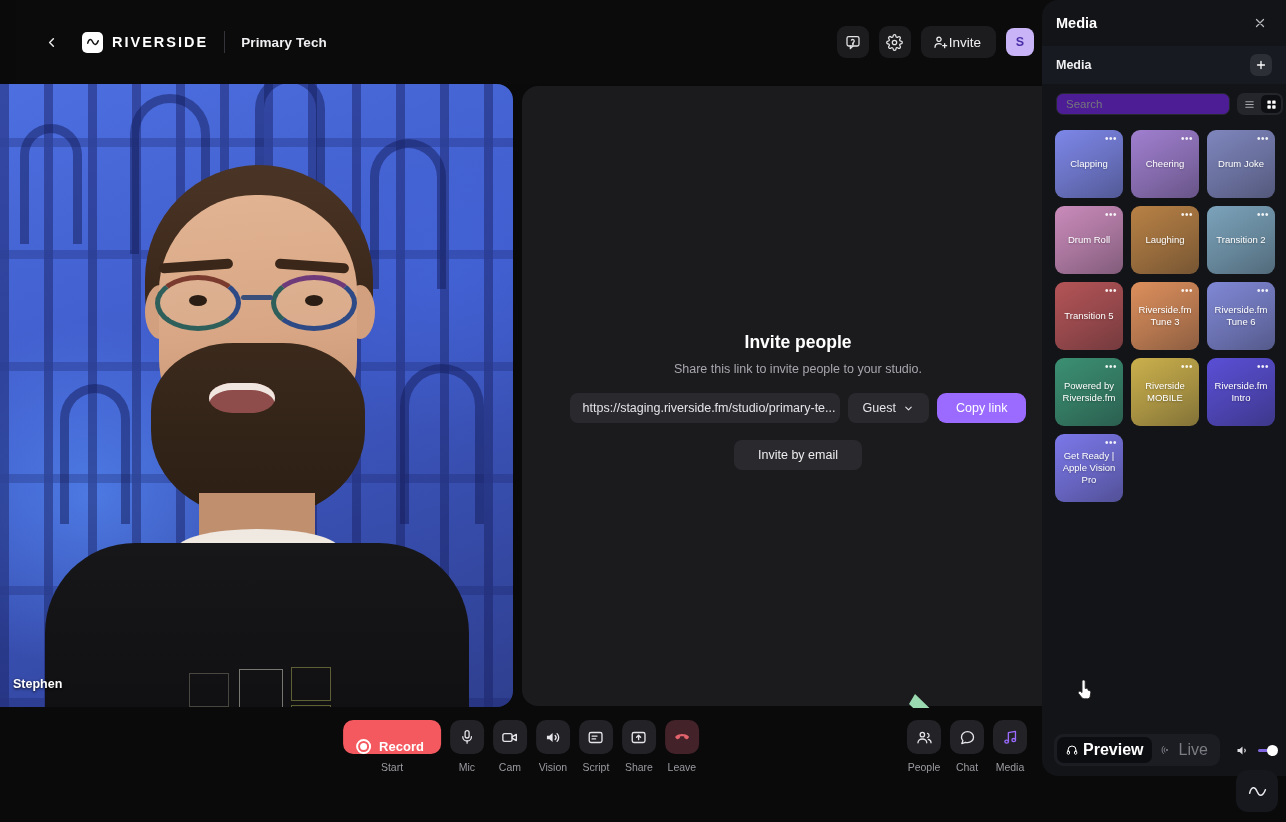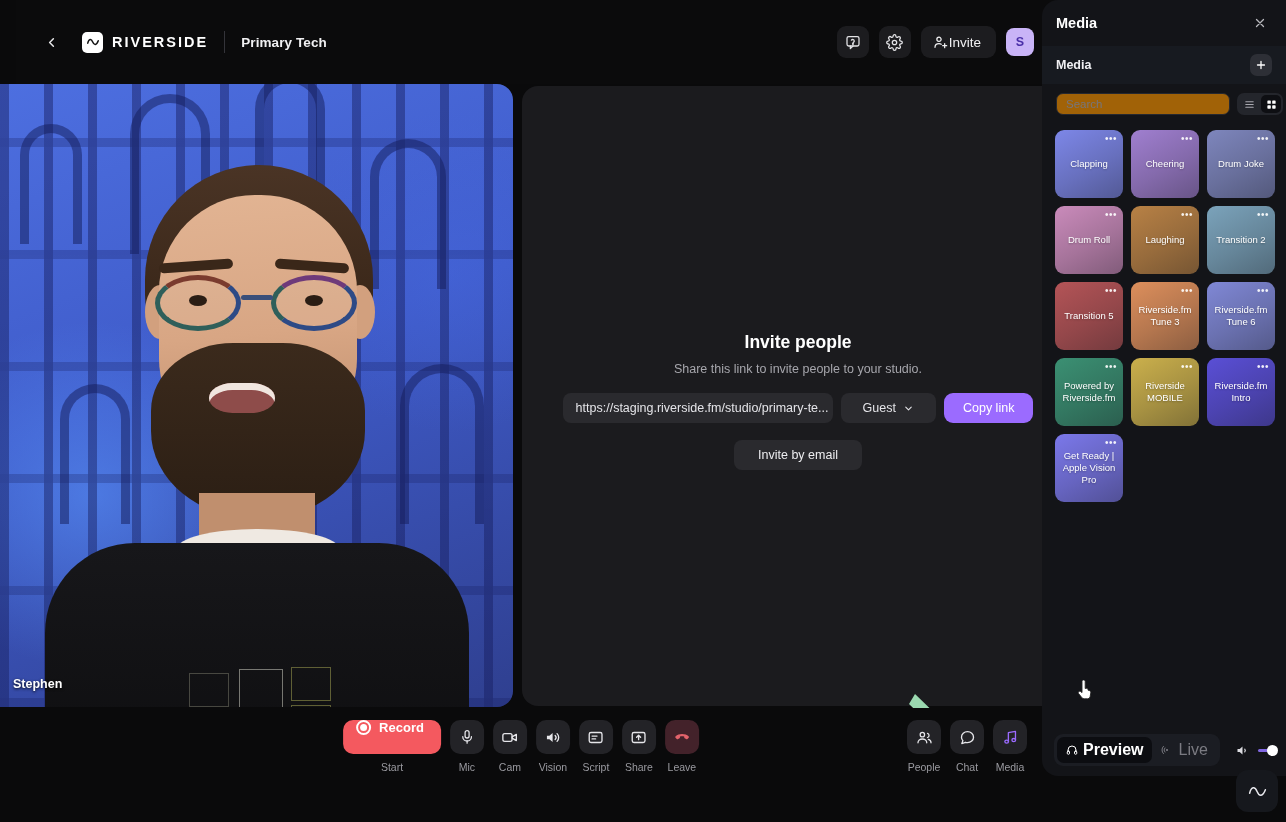--- a/index.html
+++ b/index.html
@@ -143,21 +143,21 @@
   .invite-title { color: #ffffff; font-size: 17.5px; font-weight: bold; }
   .invite-sub { color: #a6a6ac; font-size: 12.5px; margin-top: 9px; }
   .link-row { display: flex; align-items: center; gap: 8px; margin-top: 17px; }
   .link-field {
     width: 270px; height: 30px; background: #2a2a2e; border-radius: 8px;
     display: flex; align-items: center; padding: 0 13px;
     color: #e4e4e8; font-size: 12.5px; white-space: nowrap; overflow: hidden; cursor: text;
   }
   .role-select {
     height: 30px; background: #2a2a2e; border-radius: 8px; display: flex; align-items: center;
-    gap: 7px; padding: 0 22px; color: #e4e4e8; font-size: 12.5px; cursor: pointer;
+    gap: 7px; padding: 0 15px; color: #e4e4e8; font-size: 12.5px; cursor: pointer;
   }
   .copy-btn {
     height: 30px; background: #9b6bff; border-radius: 9px; display: flex; align-items: center;
     padding: 0 19px; color: #ffffff; font-size: 12.5px; cursor: pointer;
   }
   .or-row {
     margin-top: 21px; width: 450px; display: flex; align-items: center; gap: 13px;
   }
   .or-row .line { flex: 1; height: 1px; background: #303035; }
   .or-row .or-txt { color: #c6c6cc; font-size: 12.5px; }
@@ -172,21 +172,21 @@
 
   
   .toolbar { position: absolute; left: 0; top: 708px; width: 1042px; height: 114px; background: #0a0a0b; }
   .tb-center {
     position: absolute; left: 50%; transform: translateX(-50%); top: 12px;
     display: flex; align-items: flex-start; gap: 9px;
   }
   .tb-item { display: flex; flex-direction: column; align-items: center; gap: 7px; }
   .tb-label { color: #9a9aa0; font-size: 10.5px; }
   .record-btn {
-    height: 34px; background: #f4595f; border-radius: 10px; display: flex; align-items: flex-start;
+    height: 34px; background: #f4595f; border-radius: 10px; display: flex; align-items: flex-end;
     gap: 8px; padding: 0 17px 0 13px; color: #ffffff; font-size: 13px; font-weight: bold;
     cursor: pointer;
   }
   .rec-dot {
     width: 15px; height: 15px; border-radius: 50%; border: 2.2px solid #ffffff;
     display:flex; align-items:center; justify-content:center;
   }
   .rec-dot b { width: 7px; height: 7px; border-radius: 50%; background: #ffffff; display:block; }
   .tb-btn {
     width: 34px; height: 34px; border-radius: 10px; background: #232327;
@@ -211,21 +211,21 @@
     height: 38px; display: flex; align-items: center; padding: 0 14px; background: #171a20;
   }
   .mp-sub-title { color: #f0f0f3; font-size: 12.5px; font-weight: bold; }
   .add-btn {
     margin-left: auto; width: 22px; height: 22px; border-radius: 7px; background: #2d2f36;
     display: flex; align-items: center; justify-content: center; color: #ffffff;
     font-size: 15px; cursor: pointer; line-height: 1;
   }
   .mp-search-row { display: flex; align-items: center; gap: 7px; padding: 9px 12px 6px 14px; }
   .search-input {
-    flex: 1; height: 22px; border-radius: 7px; background: #a16207; border: 1px solid #26282f;
+    flex: 1; height: 22px; border-radius: 7px; background: #4c1d95; border: 1px solid #26282f;
     color: #cfcfd4; font-size: 11.5px; padding: 0 9px; outline: none;
     font-family: "Liberation Sans", sans-serif;
   }
   .search-input::placeholder { color: #76767d; }
   .view-toggle { display: flex; background: #24262c; border-radius: 7px; padding: 2px; gap: 2px; }
   .vt-btn { width: 20px; height: 18px; border-radius: 5px; display: flex; align-items: center;
     justify-content: center; color: #a9a9b0; cursor: pointer; }
   .vt-btn.sel { background: #0e0f13; color: #ffffff; }
 
   .tile-grid {

